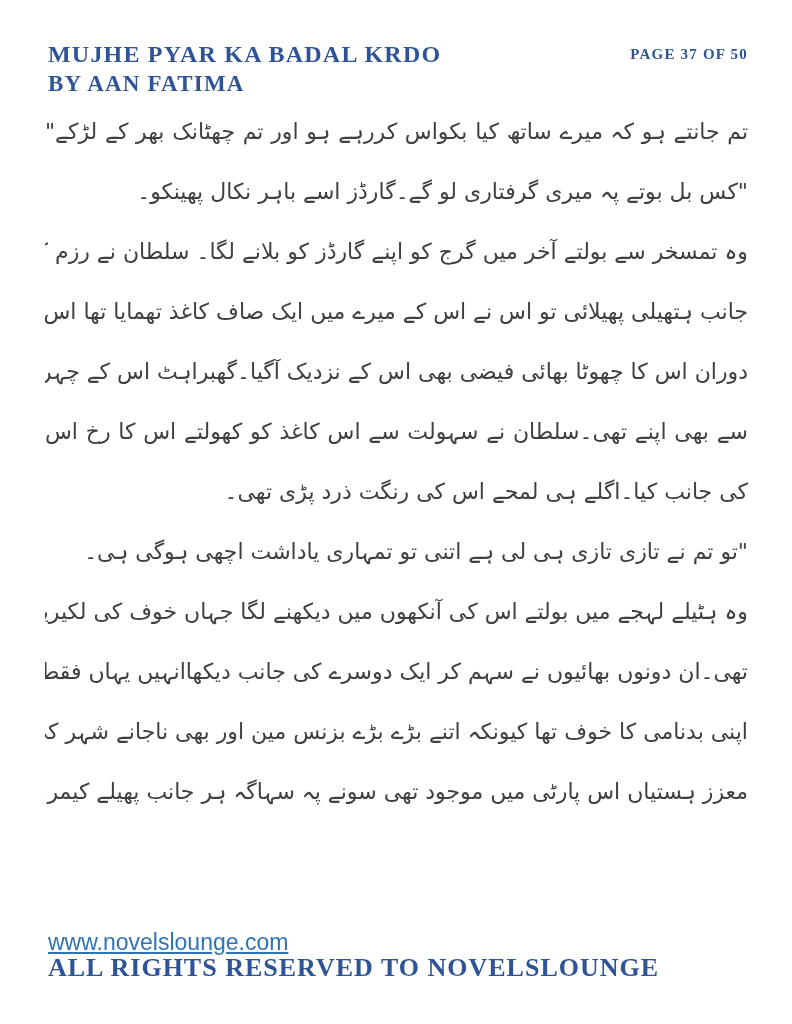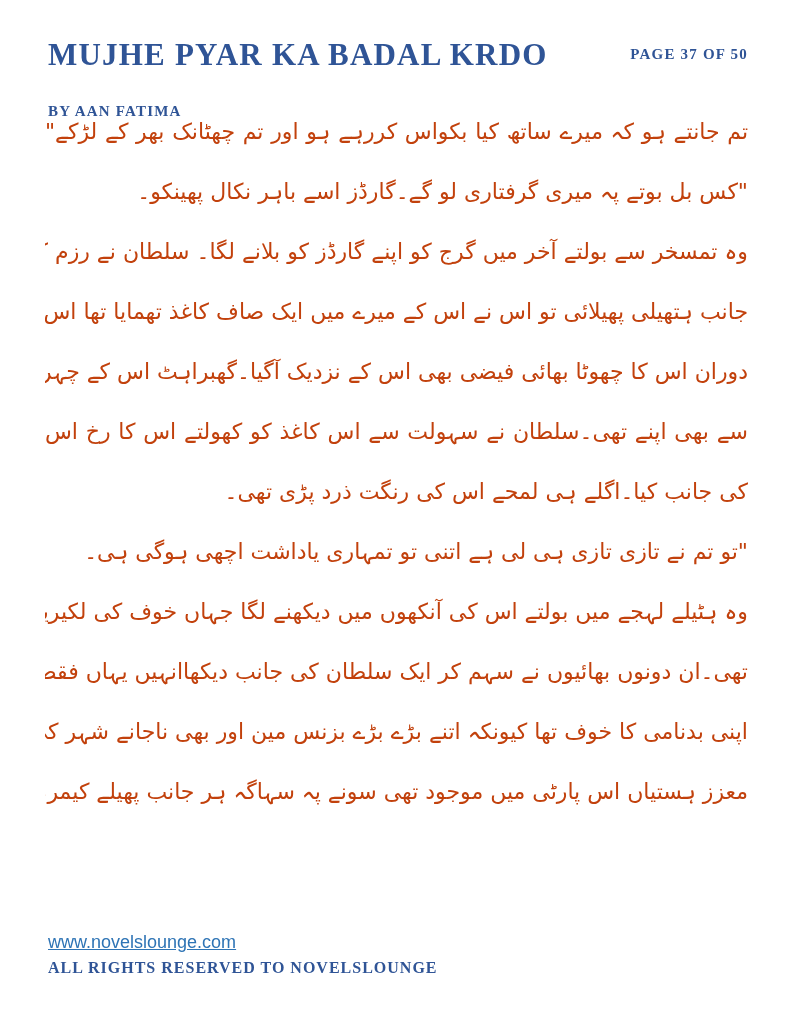--- a/index.html
+++ b/index.html
@@ -17,62 +17,62 @@
   .header {
     position:absolute; top:40px; left:48px; right:44px;
     display:flex; justify-content:space-between; align-items:flex-start;
   }
   .display-caps {
     font-family:"Liberation Serif", serif;
     font-weight:700;
     color:#2F5496;
     letter-spacing:1.2px;
   }
-  .book-title   { font-size:31px; line-height:29px; }
-  .author-line  { font-size:15px; line-height:29px;margin-top:28px; }
+  .book-title   { font-size:24px; line-height:29px; }
+  .author-line  { font-size:23px; line-height:29px; }
   .page-indicator { font-size:15px; line-height:29px; white-space:nowrap; }
 
   
   .body-text {
     position:absolute; top:102px; left:45px; right:44px;
   }
   .urdu-line {
     direction:rtl;
     unicode-bidi:plaintext;
     font-family:"DejaVu Sans", sans-serif;
     font-size:22px;
-    color:#c2410c;
+    color:#404040;
     height:60px;
     line-height:60px;
     text-align:right;
     overflow:hidden;
     white-space:nowrap;
   }
   .urdu-line.full {
     text-align:justify;
     text-align-last:justify;
   }
 
   
   .footer {
     position:absolute; top:929px; left:48px; right:44px;
   }
   .website-link {
     display:inline-block;
     font-family:"Liberation Sans", sans-serif;
-    font-size:18px;
+    font-size:23px;
     line-height:26px;
     color:#2E74B5;
     text-decoration:underline;
     cursor:pointer;
   }
   .rights-notice {
     font-family:"Liberation Serif", serif;
     font-weight:700;
-    font-size:16px;
+    font-size:26px;
     line-height:26px;
     color:#2F5496;
     letter-spacing:1px;
   }
 </style>
 </head>
 <body>
 
 <div class="page">
 
@@ -87,21 +87,21 @@
   <div class="body-text" lang="ur">
       <div class="urdu-line full" dir="rtl">تم جانتے ہو کہ میرے ساتھ کیا بکواس کررہے ہو اور تم چھٹانک بھر کے لڑکے"</div>
       <div class="urdu-line" dir="rtl">"کس بل بوتے پہ میری گرفتاری لو گے۔گارڈز اسے باہر نکال پھینکو۔</div>
       <div class="urdu-line full" dir="rtl">وہ تمسخر سے بولتے آخر میں گرج کو اپنے گارڈز کو بلانے لگا۔ سلطان نے رزم کی</div>
       <div class="urdu-line full" dir="rtl">جانب ہتھیلی پھیلائی تو اس نے اس کے میرے میں ایک صاف کاغذ تھمایا تھا اس</div>
       <div class="urdu-line full" dir="rtl">دوران اس کا چھوٹا بھائی فیضی بھی اس کے نزدیک آگیا۔گھبراہٹ اس کے چہرے</div>
       <div class="urdu-line full" dir="rtl">سے بھی اپنے تھی۔سلطان نے سہولت سے اس کاغذ کو کھولتے اس کا رخ اس</div>
       <div class="urdu-line" dir="rtl">کی جانب کیا۔اگلے ہی لمحے اس کی رنگت ذرد پڑی تھی۔</div>
       <div class="urdu-line" dir="rtl">"تو تم نے تازی تازی ہی لی ہے اتنی تو تمہاری یاداشت اچھی ہوگی ہی۔</div>
       <div class="urdu-line full" dir="rtl">وہ ہٹیلے لہجے میں بولتے اس کی آنکھوں میں دیکھنے لگا جہاں خوف کی لکیریں واضح</div>
-      <div class="urdu-line full" dir="rtl">تھی۔ان دونوں بھائیوں نے سہم کر ایک سلطان کی جانب دیکھاانہیں یہاں فقط</div>
+      <div class="urdu-line full" dir="rtl">تھی۔ان دونوں بھائیوں نے سہم کر ایک دوسرے کی جانب دیکھاانہیں یہاں فقط</div>
       <div class="urdu-line full" dir="rtl">اپنی بدنامی کا خوف تھا کیونکہ اتنے بڑے بڑے بزنس مین اور بھی ناجانے شہر کی</div>
       <div class="urdu-line" dir="rtl">معزز ہستیاں اس پارٹی میں موجود تھی سونے پہ سہاگہ ہر جانب پھیلے کیمرہ مین</div>
     </div>
 
   <div class="footer">
     <a class="website-link">www.novelslounge.com</a>
     <div class="rights-notice display-caps">ALL RIGHTS RESERVED TO NOVELSLOUNGE</div>
   </div>
 
 </div>

